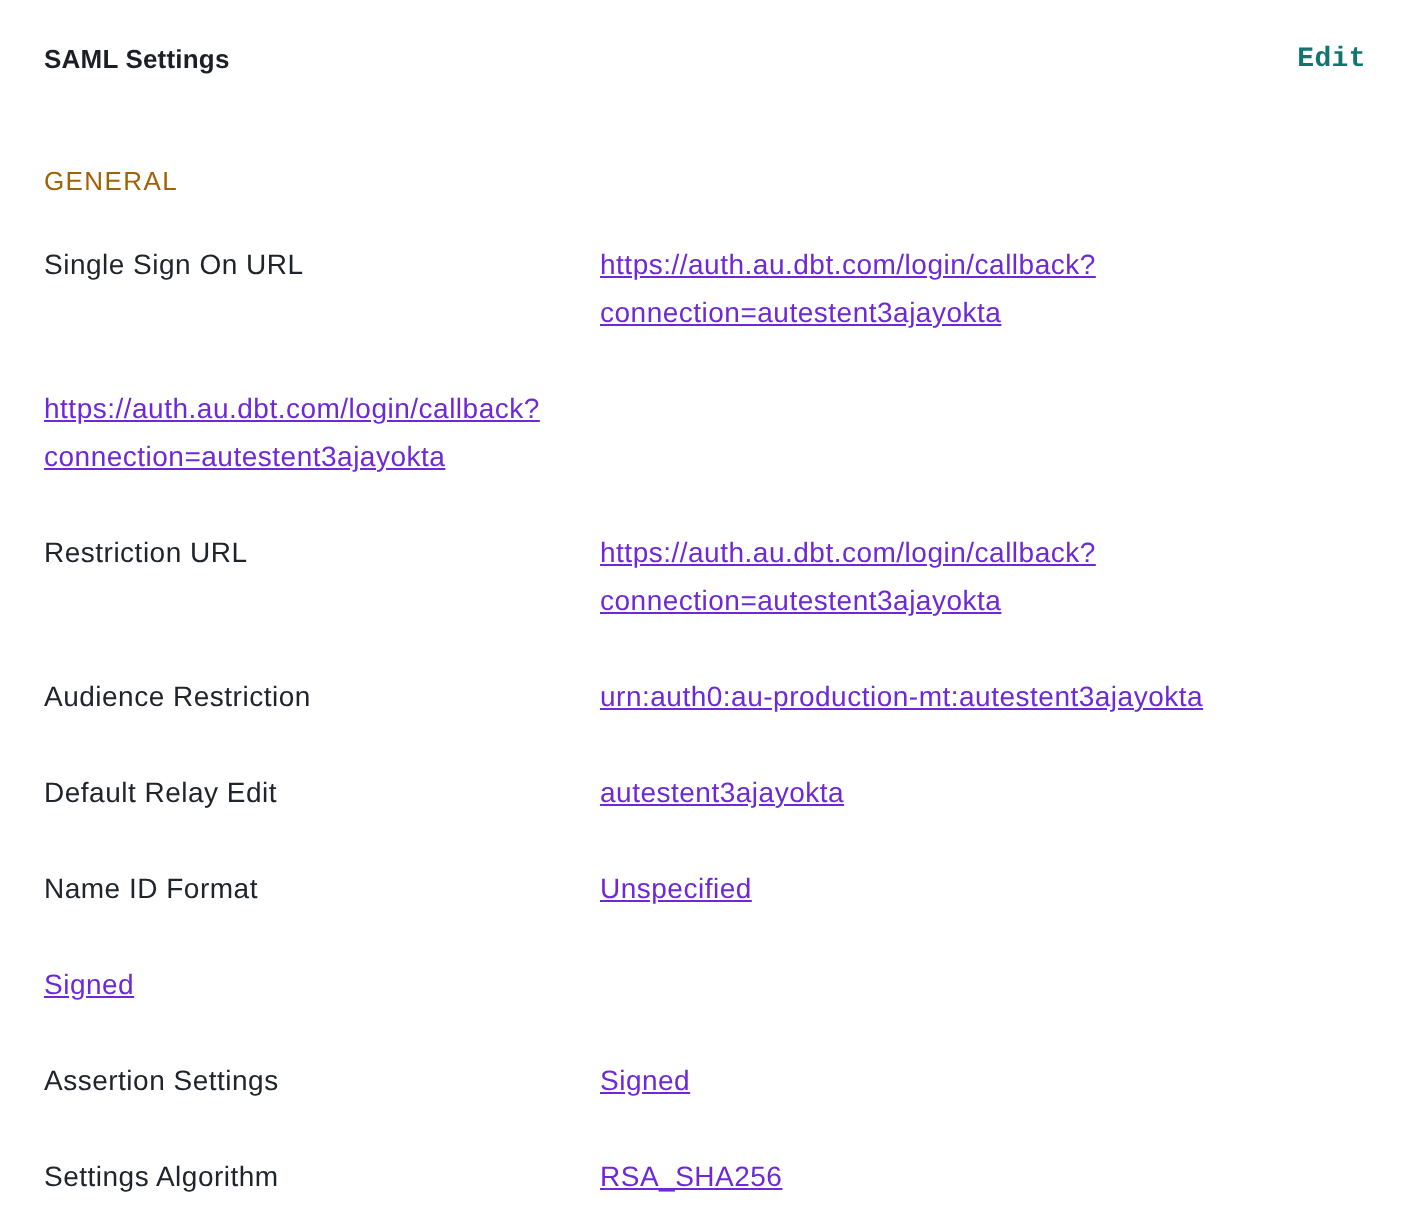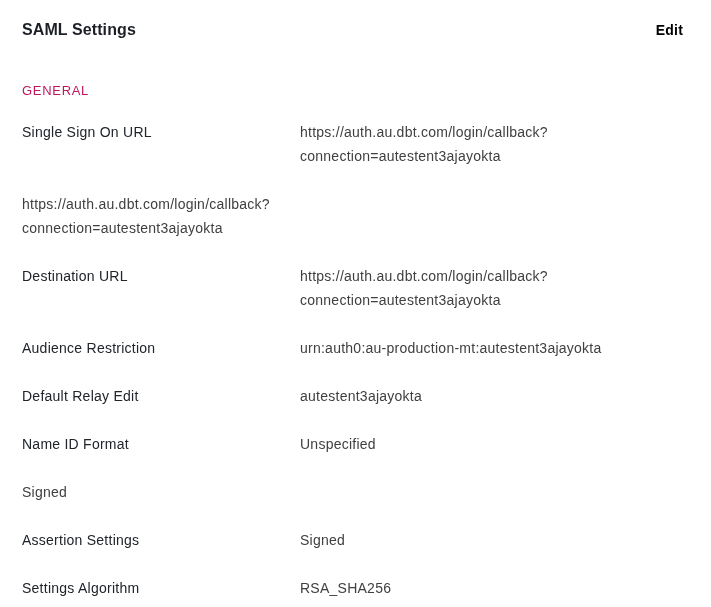--- a/index.html
+++ b/index.html
@@ -13,44 +13,44 @@
   }
   .container {
     padding: 17px 28px 0 22px;
   }
   .header {
     display: flex;
     justify-content: space-between;
     align-items: flex-start;
   }
   .page-title {
-    font-size: 16px;
+    font-size: 13px;
     font-weight: 700;
     line-height: 26px;
     color: #1c2026;
     letter-spacing: 0.1px;
   }
   .edit-link {
     font-size: 14px;
     font-weight: 700;
     line-height: 26px;
-    color: #000000;
+    color: #0f766e;
     background: none;
     border: none;
     cursor: pointer;
-    font-family: Liberation Sans, sans-serif;
+    font-family: Liberation Mono, monospace;
     letter-spacing: 0.2px;
     padding: 0;
   }
   .section-label {
     margin-top: 39px;
     font-size: 13px;
     font-weight: 500;
     line-height: 18px;
-    color: #be185d;
+    color: #a16207;
     letter-spacing: 0.7px;
   }
   .rows {
     margin-top: 20px;
     display: flex;
     flex-direction: column;
     gap: 24px;
   }
   .row {
     display: flex;
@@ -61,21 +61,22 @@
     flex-shrink: 0;
     font-size: 14px;
     line-height: 24px;
     letter-spacing: 0.25px;
     color: #20242b;
   }
   .row-value {
     font-size: 14px;
     line-height: 24px;
     letter-spacing: 0.25px;
-    color: #404040;
+    color: #6d28d9;
+    text-decoration: underline;
   }
   .row-value .value-line {
     display: block;
   }
 </style>
 </head>
 <body>
 
 <div class="container">
 
@@ -97,21 +98,21 @@
     </div>
 
     <div class="row">
       <div class="row-value">
         <span class="value-line">https://auth.au.dbt.com/login/callback?</span>
         <span class="value-line">connection=autestent3ajayokta</span>
       </div>
     </div>
 
     <div class="row">
-      <div class="row-label">Destination URL</div>
+      <div class="row-label">Restriction URL</div>
       <div class="row-value">
         <span class="value-line">https://auth.au.dbt.com/login/callback?</span>
         <span class="value-line">connection=autestent3ajayokta</span>
       </div>
     </div>
 
     <div class="row">
       <div class="row-label">Audience Restriction</div>
       <div class="row-value">
         <span class="value-line">urn:auth0:au-production-mt:autestent3ajayokta</span>

